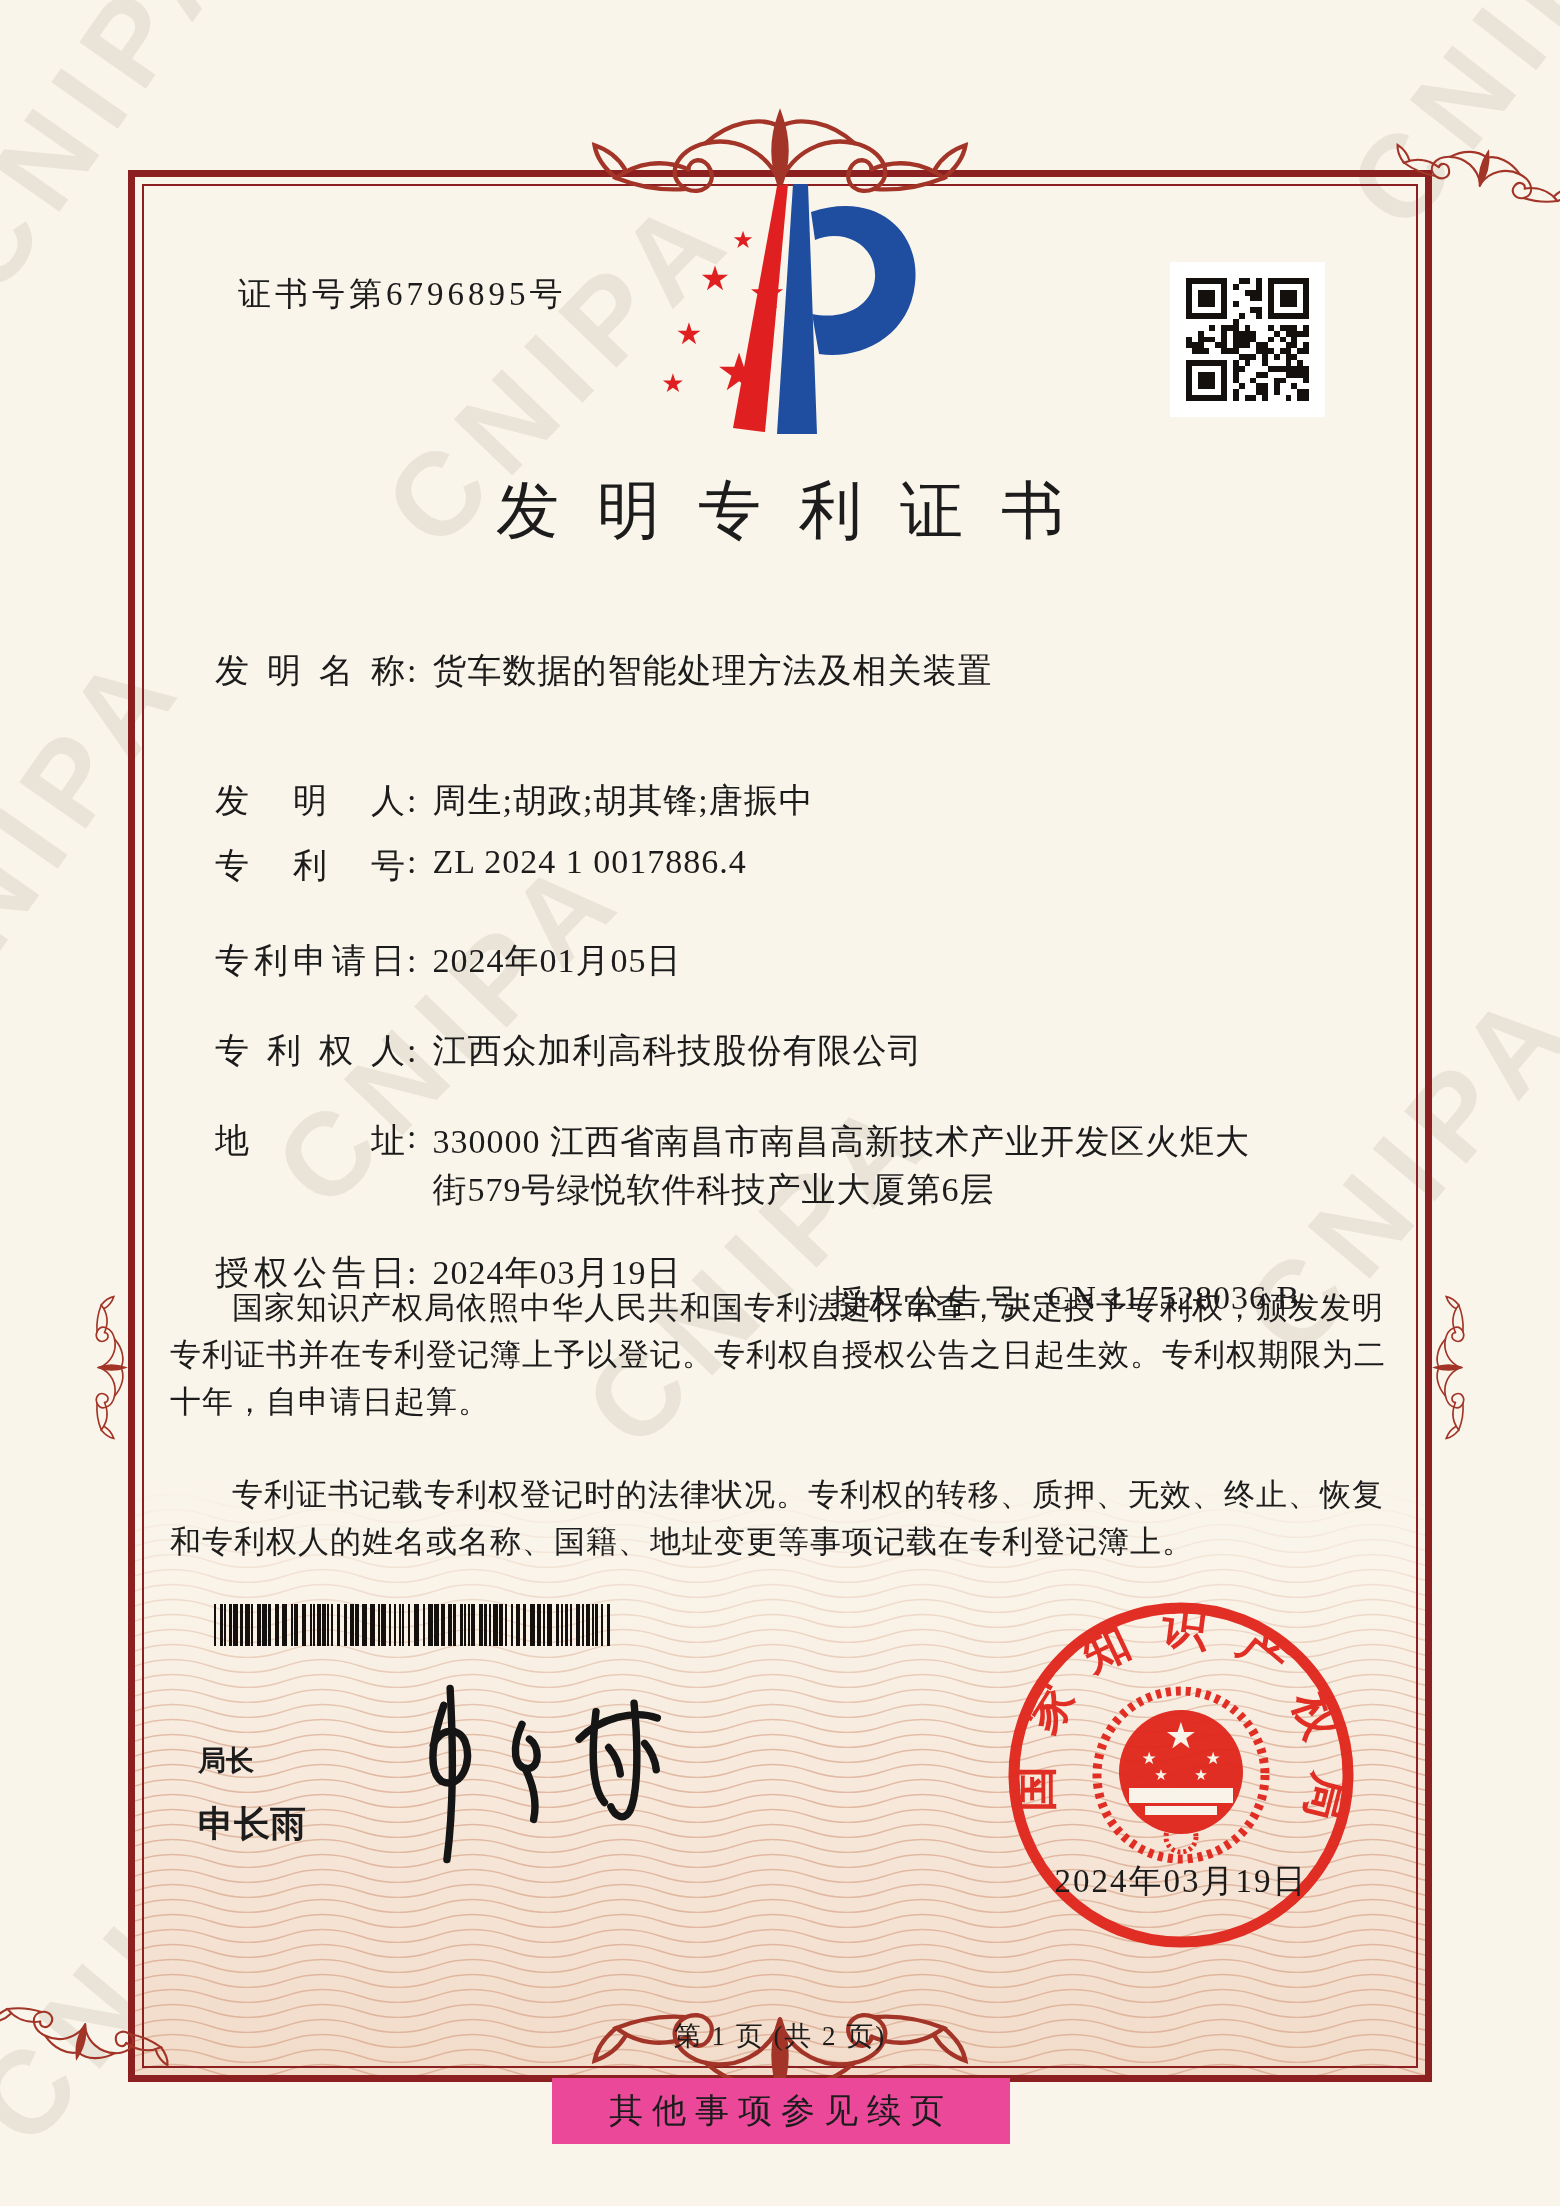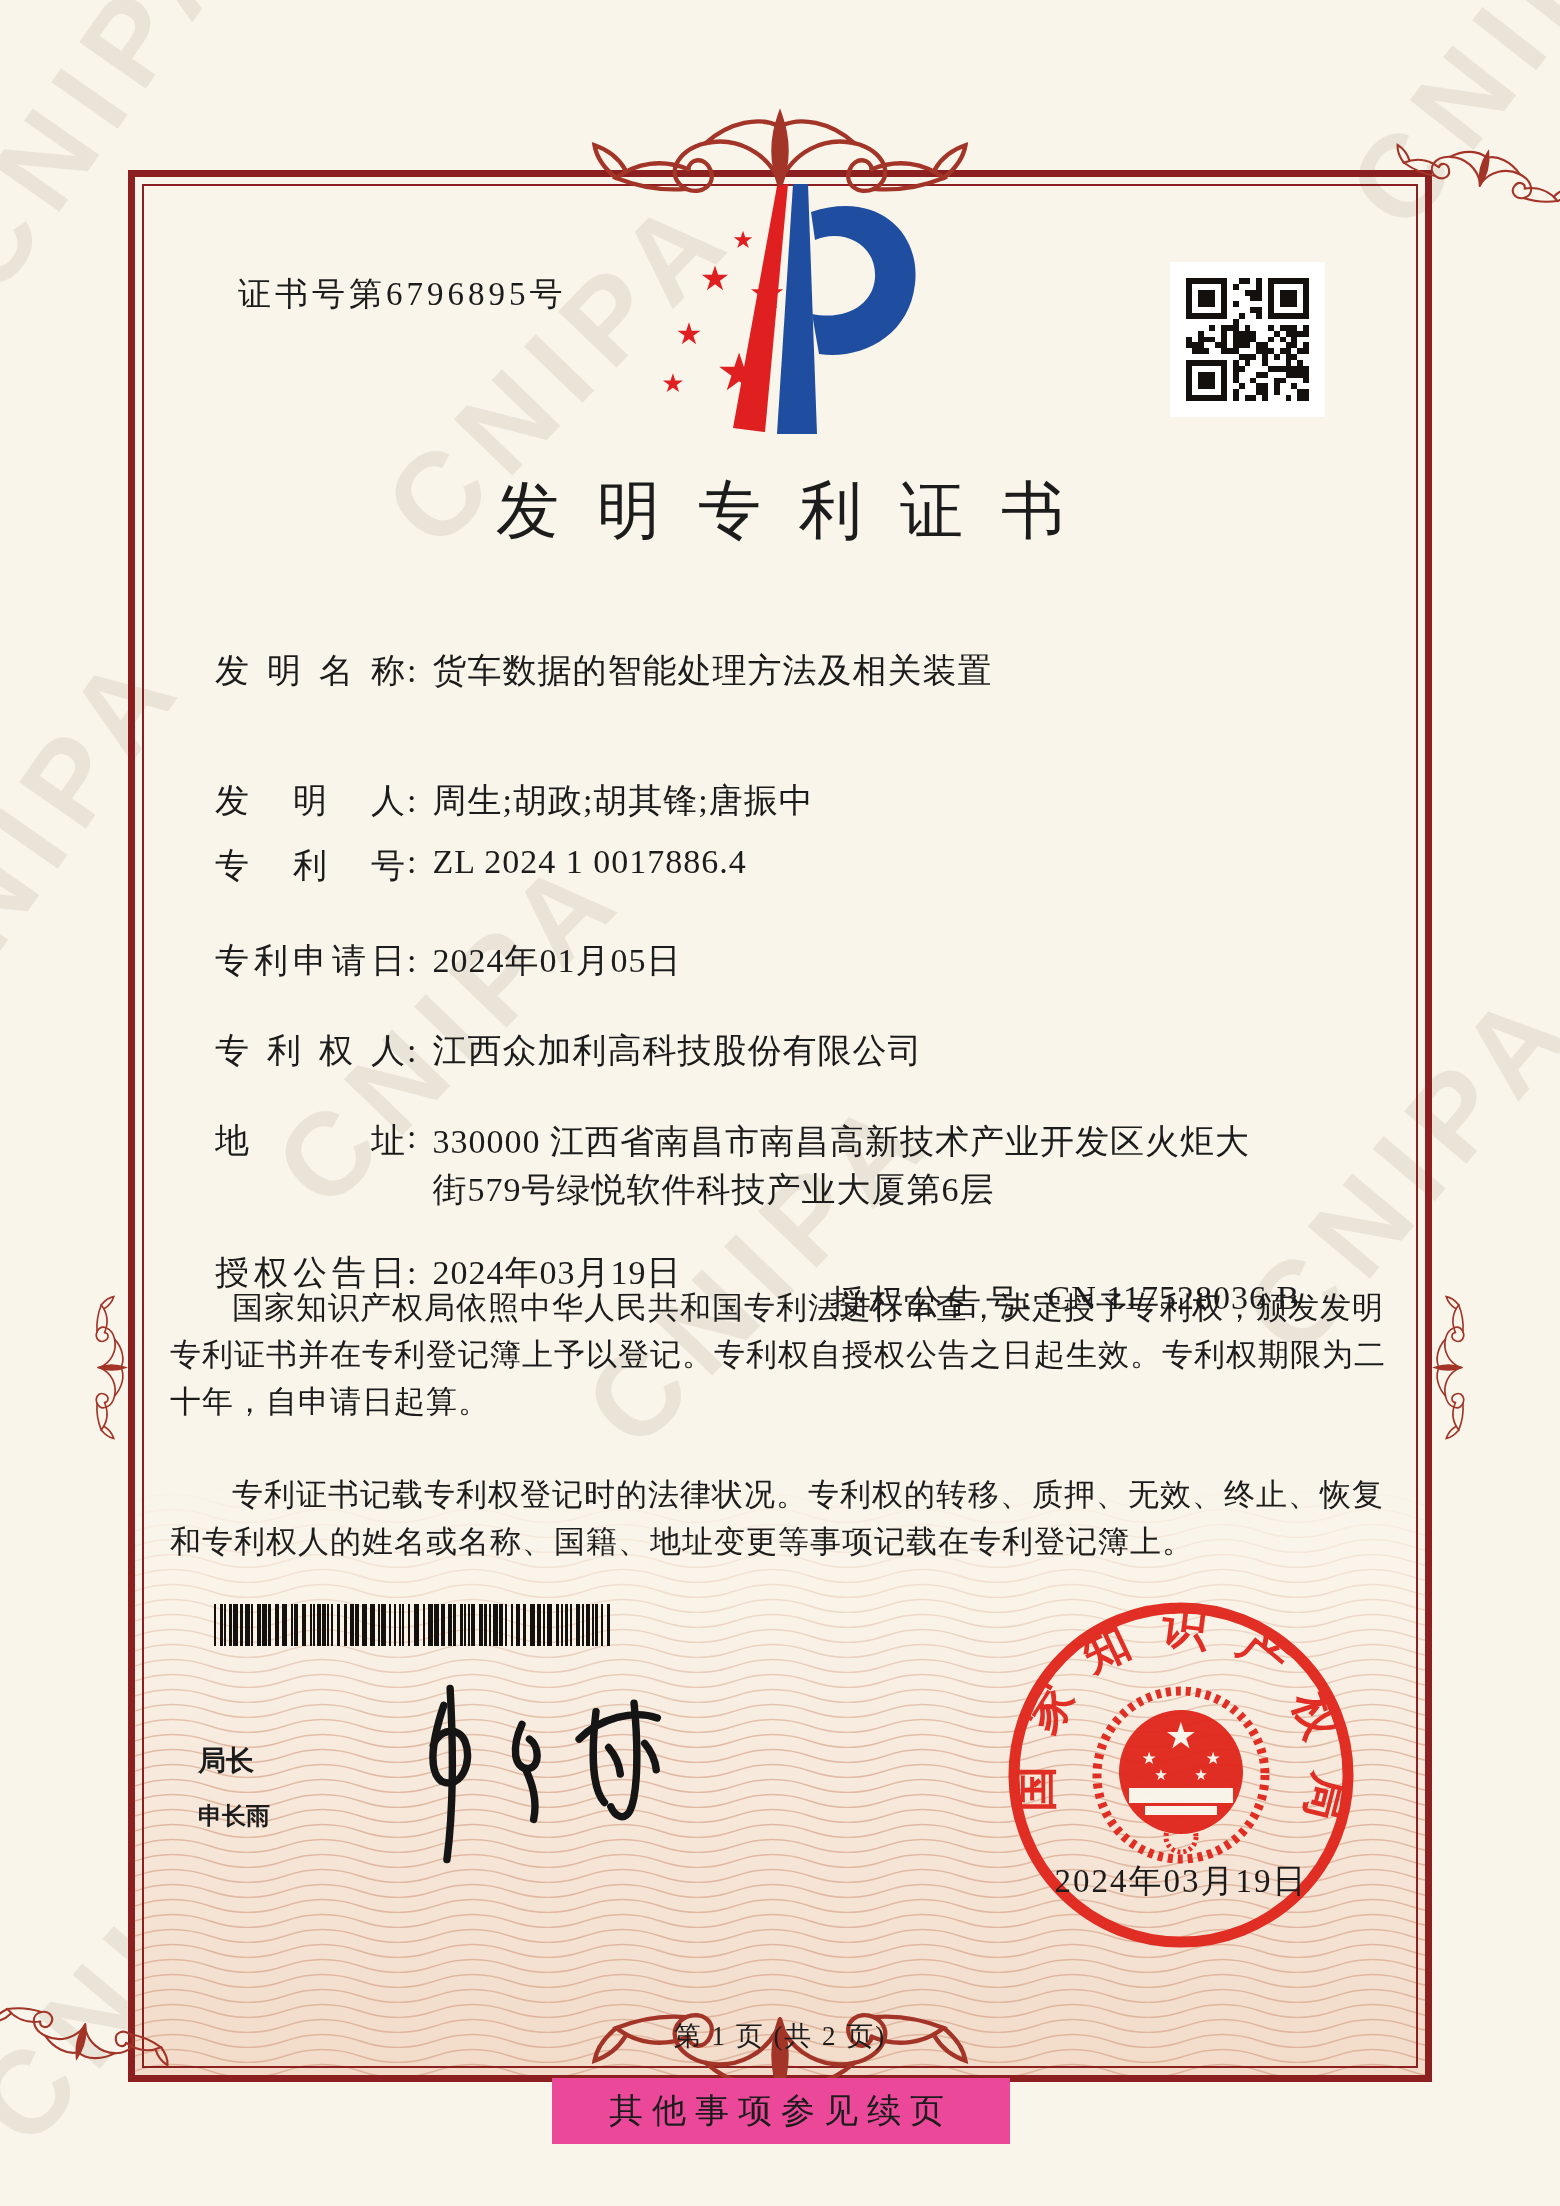--- a/index.html
+++ b/index.html
@@ -27,21 +27,21 @@
   .addr-lines{display:inline-block;vertical-align:top;line-height:48px;letter-spacing:1px;}
   .grant2{position:absolute;left:615px;top:0;margin-top:29px;}
   
   .legal{position:absolute;left:160px;top:1284px;width:1252px;font-size:31px;
       line-height:47px;letter-spacing:1px;z-index:5;}
   .legal p{margin:0 0 46px 10px;text-indent:2em;}
   
   .barcode{position:absolute;left:214px;top:1602px;z-index:5;}
   .sig-role{position:absolute;left:198px;top:1742px;font-size:28px;font-weight:600;
       font-family:"Liberation Sans","DejaVu Sans",sans-serif;z-index:5;}
-  .sig-name{position:absolute;left:198px;top:1800px;font-size:24px;font-weight:600;
+  .sig-name{position:absolute;left:198px;top:1800px;font-size:36px;font-weight:600;
       font-family:"Liberation Sans","DejaVu Sans",sans-serif;z-index:5;}
   .sig-hand{position:absolute;left:372px;top:1682px;z-index:5;}
   
   .seal{position:absolute;left:998px;top:1592px;z-index:6;opacity:.95;}
   
   .page-info{position:absolute;left:128px;right:128px;top:2018px;text-align:center;
       font-size:27px;letter-spacing:2px;z-index:5;}
   .cont-box{position:absolute;left:552px;top:2078px;width:458px;height:66px;background:#ec4899;
       z-index:6;display:flex;align-items:center;justify-content:center;}
   .cont-text{font-size:34px;letter-spacing:9px;}

